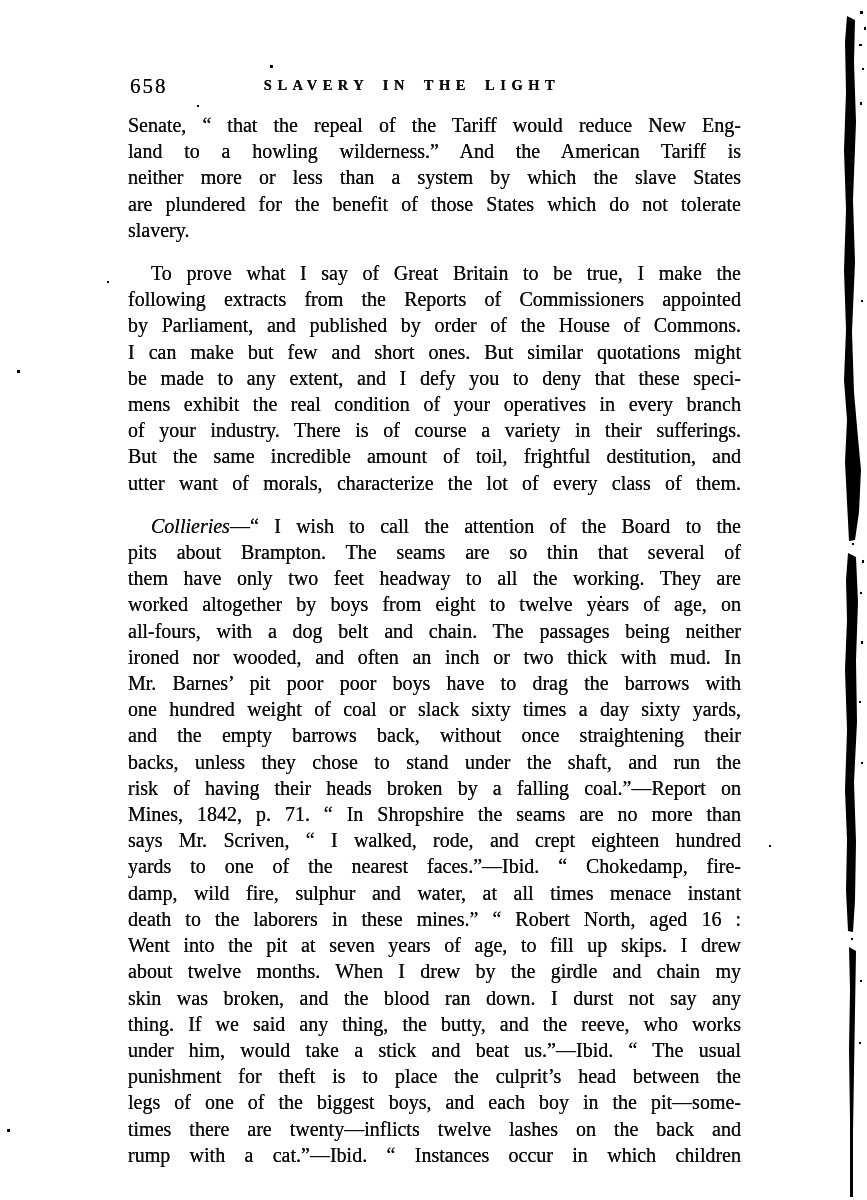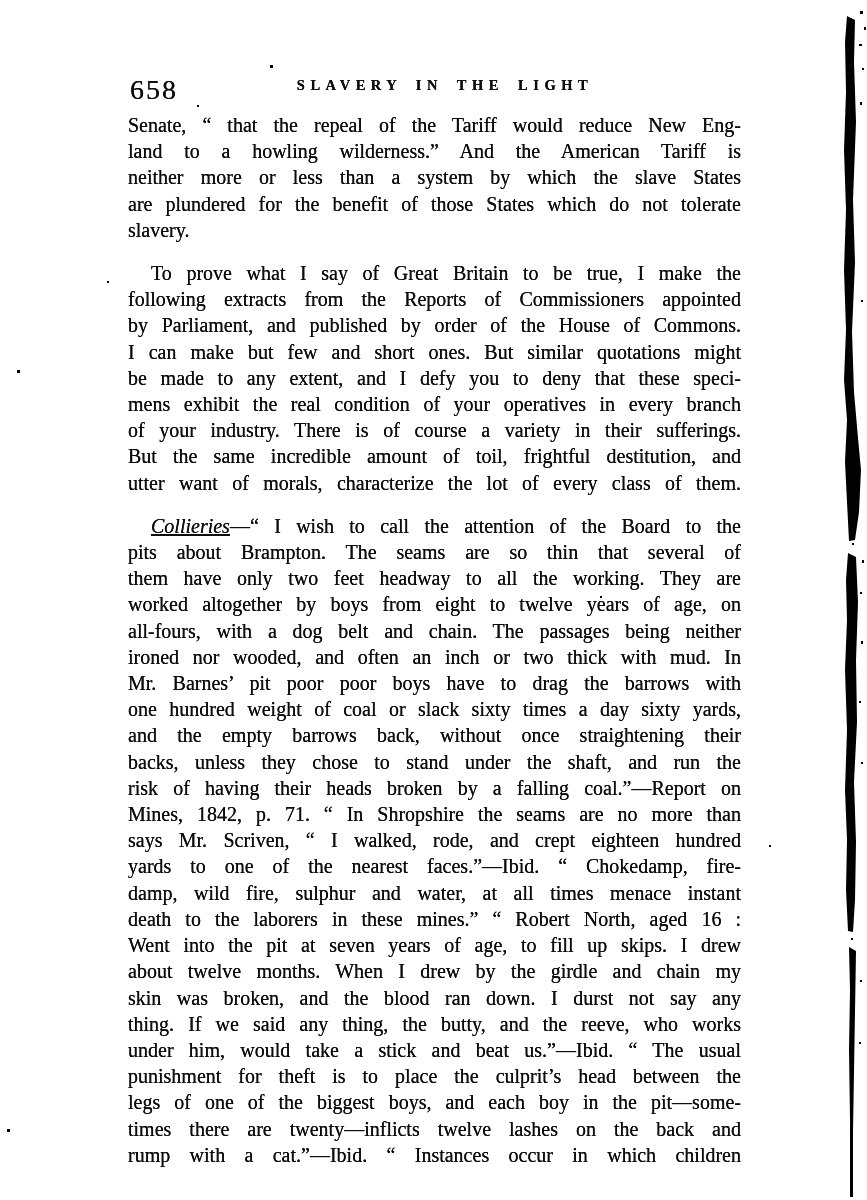--- a/index.html
+++ b/index.html
@@ -18,53 +18,52 @@
   .page {
     position: relative;
     width: 867px; height: 1200px;
     background: var(--paper);
     color: var(--ink);
   }
   
   .pagenum {
     position: absolute;
     left: 130px; top: 74px;
-    font-size: 28px;
+    font-size: 21px;
     letter-spacing: 2px;
     text-shadow: 0 0 0.5px var(--ink);
   }
   .running-title {
     position: absolute;
     left: 412px; top: 77px;
     transform: translateX(-50%);
     font-size: 14.5px;
     font-weight: bold;
     letter-spacing: 5.5px;
     word-spacing: 5px;
     white-space: nowrap;
     text-shadow: 0 0 0.4px var(--ink);
-    margin-left: 33px;
   }
   
   .text-block {
     position: absolute;
     left: 128px; top: 112px;
     width: 613px;
     font-size: 20px;
     line-height: 26.2px;
     text-shadow: 0 0 0.45px var(--ink);
   }
   .line {
     text-align: justify;
     text-align-last: justify;
     white-space: normal;
   }
   .line.indent { text-indent: 23px; margin-top: 17px; }
   .para.short-last .line.lastline { text-align-last: left; }
-  .line i { font-style: italic; text-decoration: underline; }
+  .line i { font-style: italic; }
   
   .scan-overlay {
     position: absolute;
     left: 0; top: 0;
     pointer-events: none;
   }
 </style>
 </head>
 <body>
 

